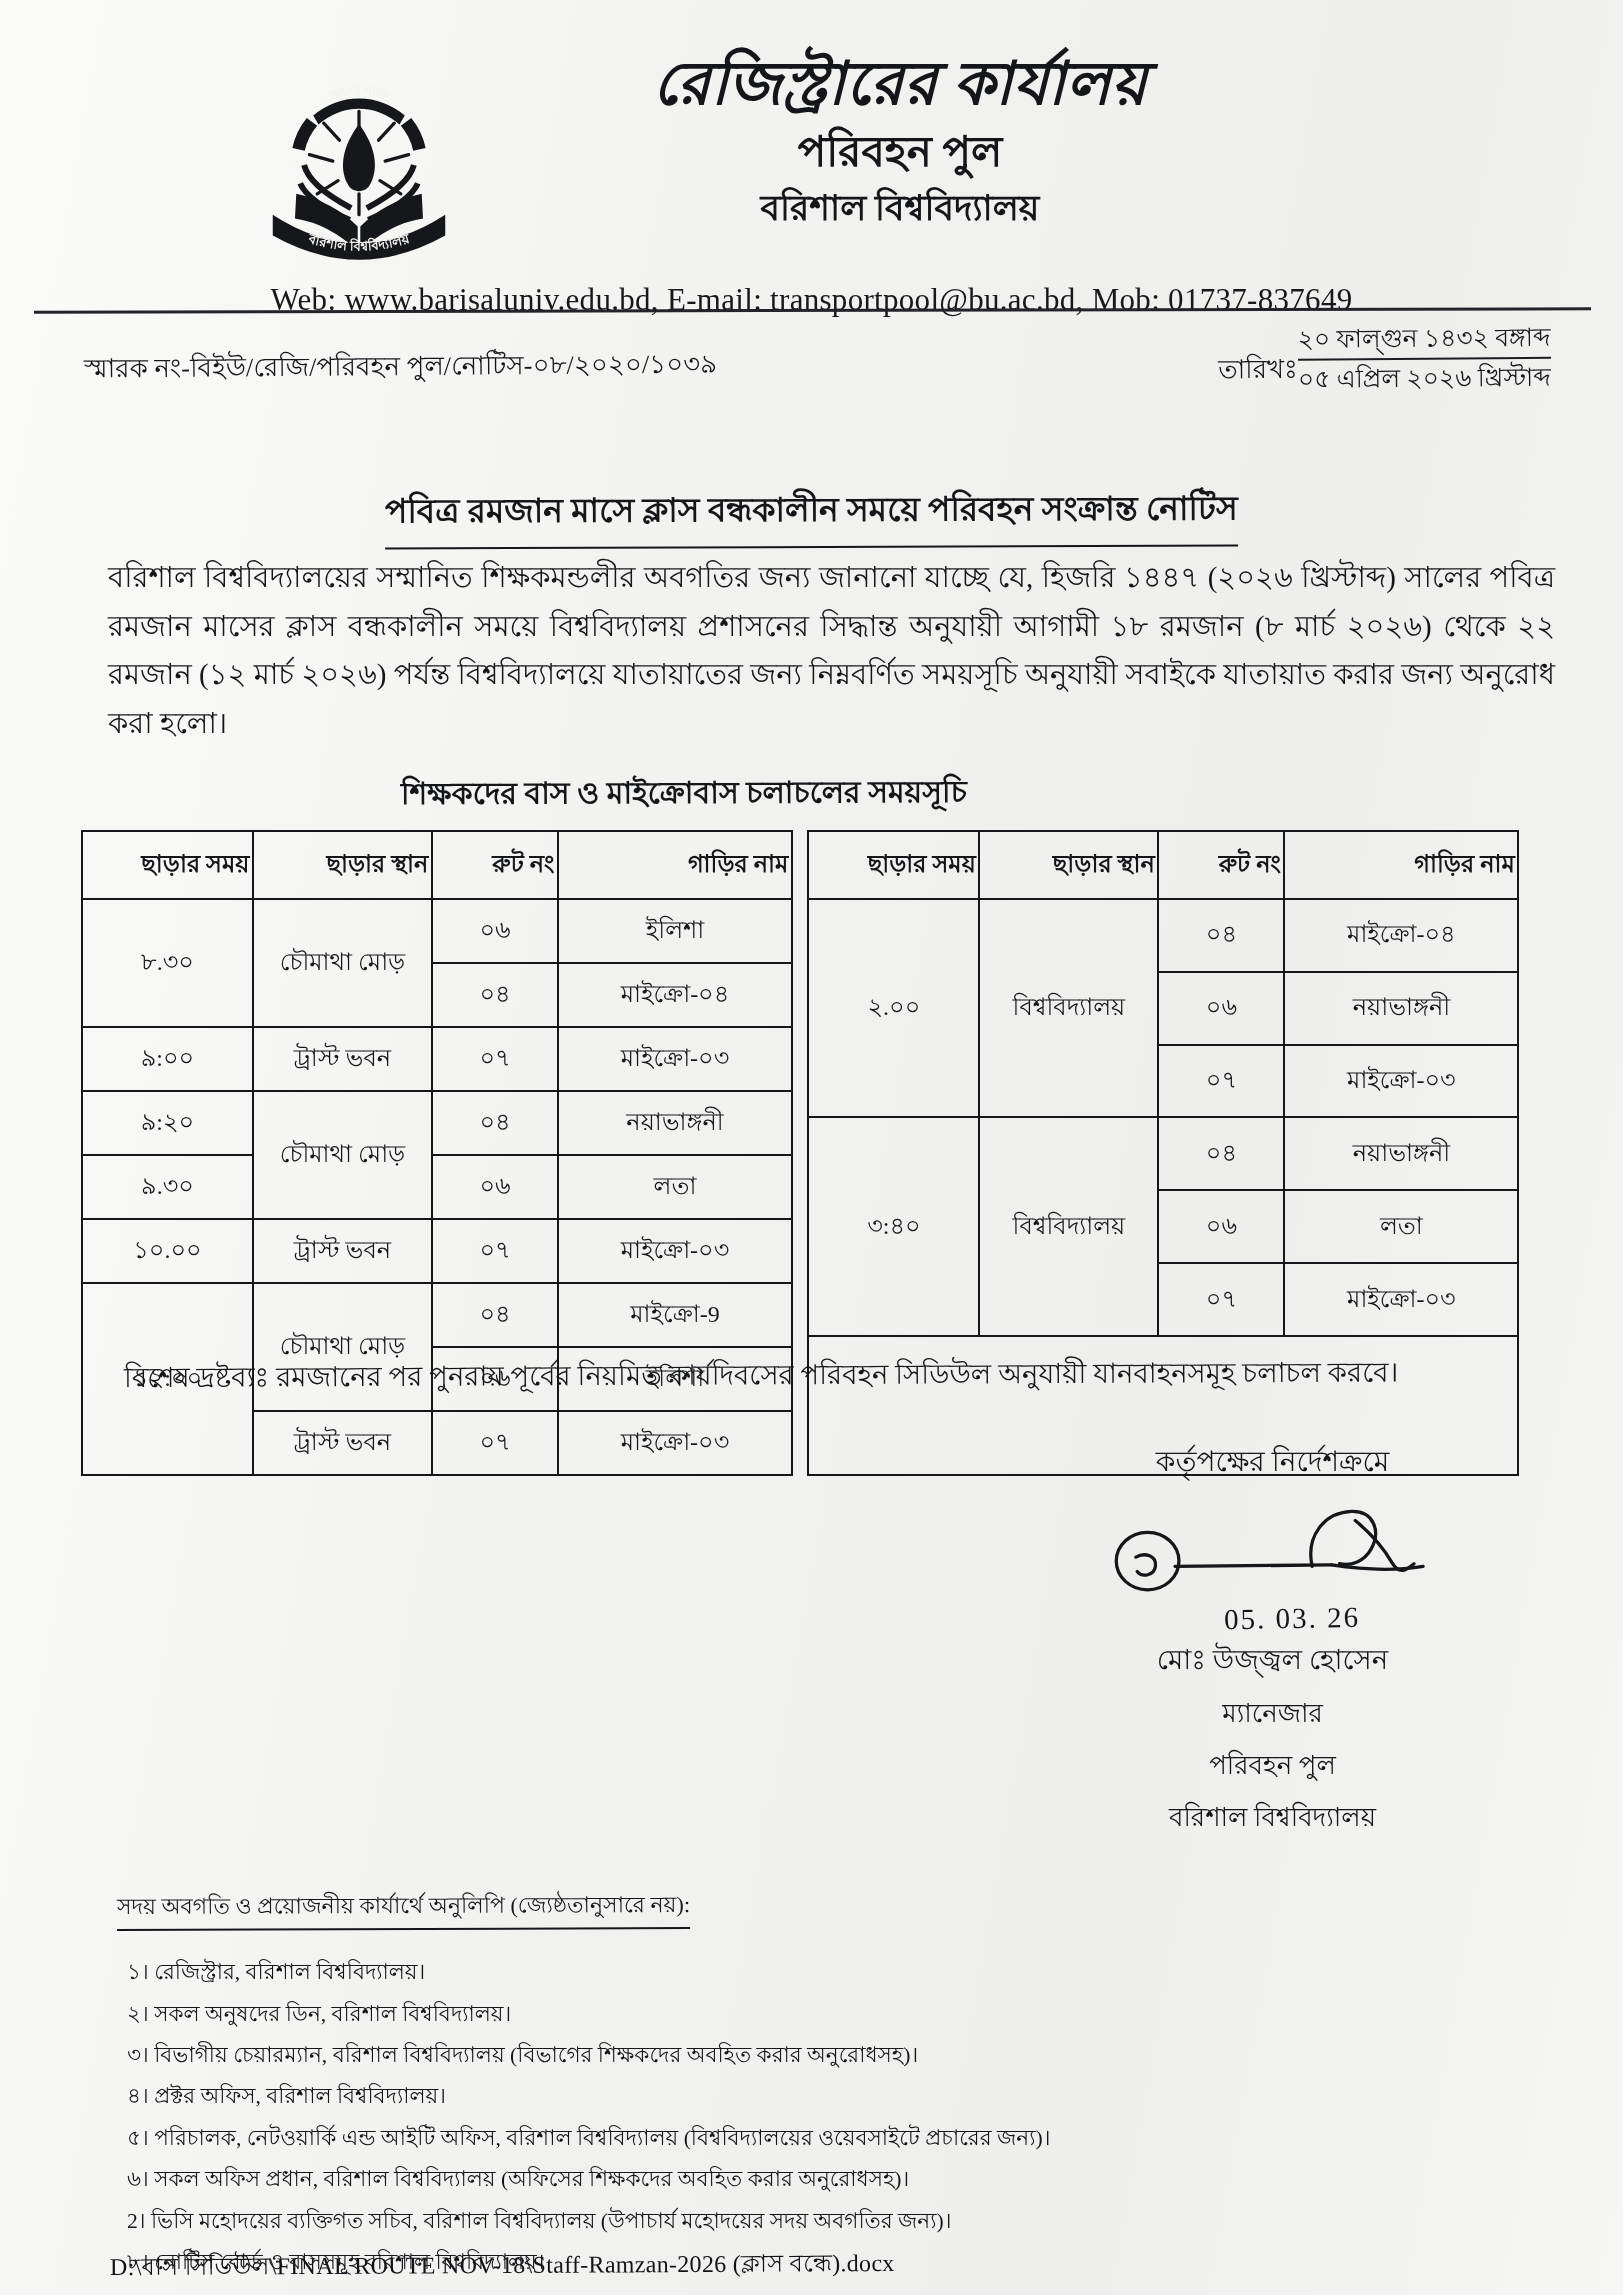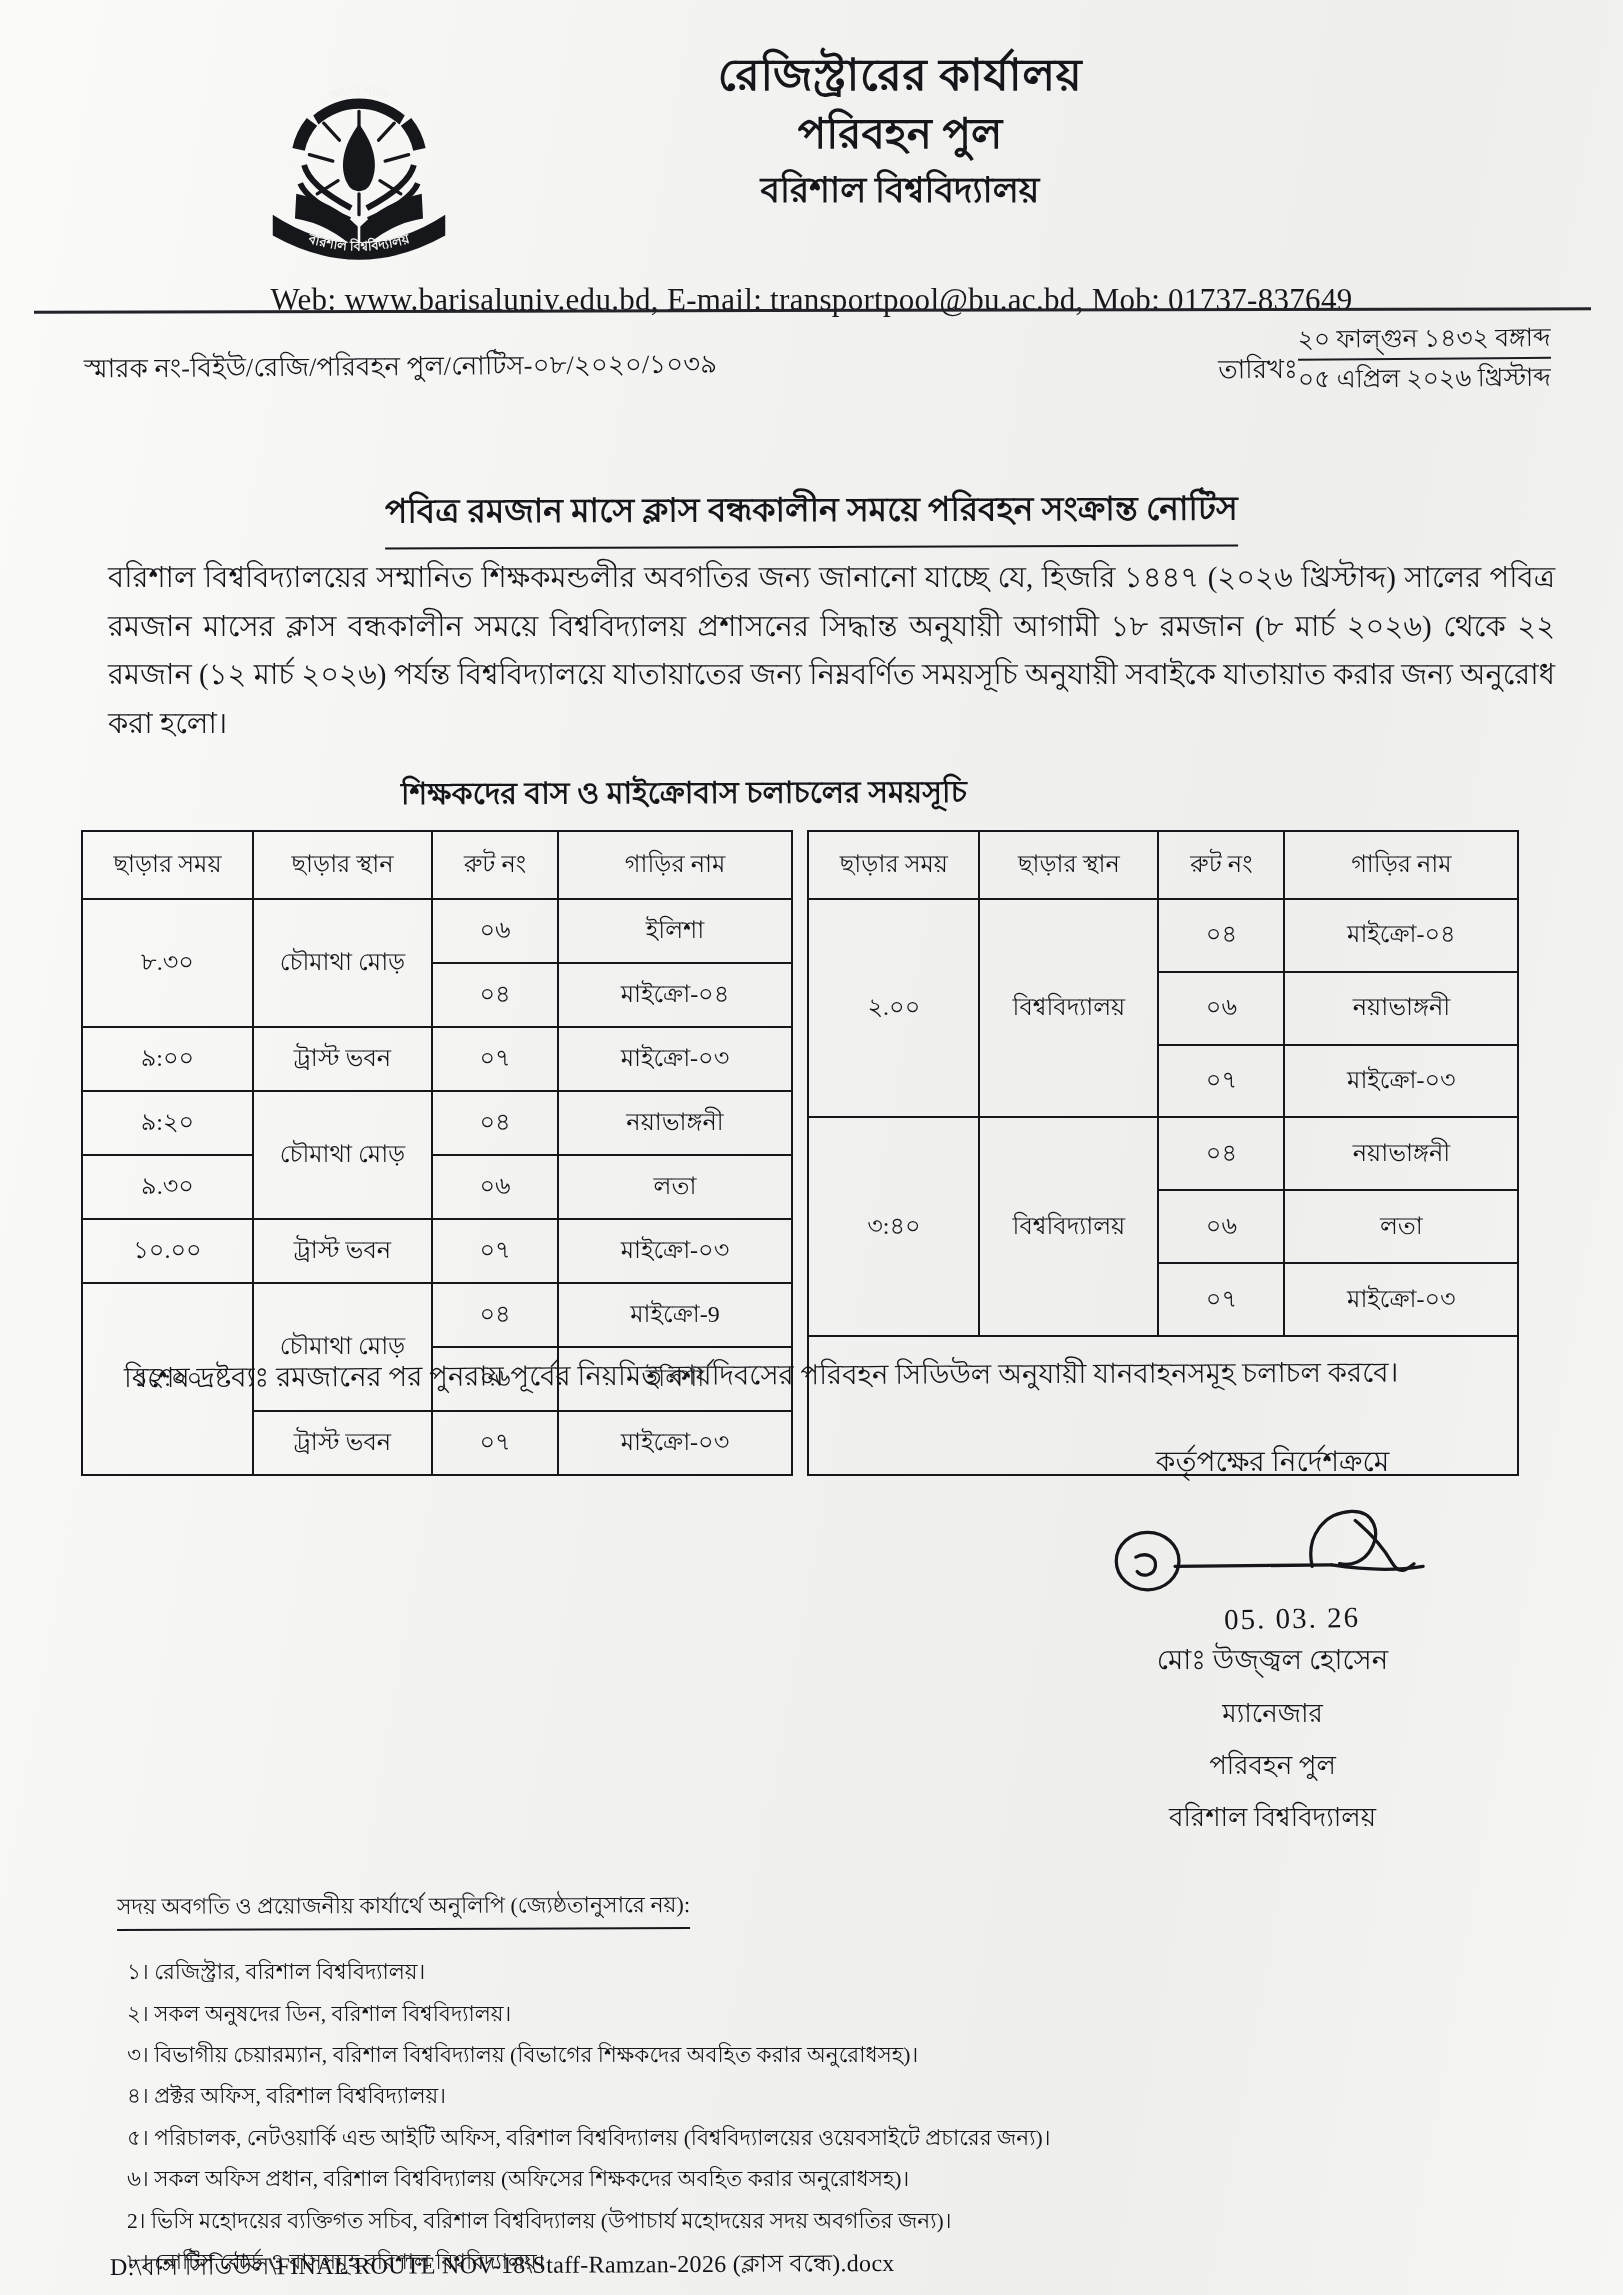--- a/index.html
+++ b/index.html
@@ -17,21 +17,21 @@
     box-sizing:border-box;
     color:#14161a;
   }
   .bn{font-family:"Liberation Serif", "DejaVu Sans", serif;}
 
   
   .hdr{position:absolute;left:0;top:25px;width:1623px;height:249px;}
   .logo{position:absolute;left:261px;top:30px;width:196px;height:224px;}
   .logo svg{width:100%;height:100%;display:block;}
   .hdr-texts{position:absolute;left:458px;top:26px;width:884px;text-align:center;}
-  .org1{font-size:44px;font-weight:700;letter-spacing:0.7px;line-height:1.12;}
+  .org1{font-size:60px;font-weight:700;letter-spacing:0.7px;line-height:1.12;font-style:italic;}
   .org2{font-size:42px;font-weight:700;line-height:1.2;margin-top:9.2px;}
   .org3{font-size:35px;font-weight:600;line-height:1.2;margin-top:10.5px;}
   .contact{position:absolute;left:0;top:257px;width:1623px;text-align:center;
            font-size:31px;letter-spacing:0.3px;color:#18181c;}
   .rule{position:absolute;left:34px;top:309px;width:1557px;height:3.3px;
         background:#23242a;transform:rotate(-0.12deg);}
 
   
   .memo{position:absolute;left:84px;top:346px;font-size:26px;letter-spacing:0.1px;
         transform:rotate(-0.45deg);}
@@ -53,21 +53,21 @@
           font-size:29px;line-height:1.68;text-align:justify;
           text-justify:inter-word;}
 
   
   .tbl-head{position:absolute;left:0;top:769px;width:1368px;text-align:center;}
   .tbl-head span{font-size:30px;font-weight:700;display:inline-block;transform:rotate(-0.2deg);}
 
   .tables{position:absolute;left:81px;top:830px;width:1469px;display:flex;gap:14.4px;}
   table.sched{border-collapse:collapse;table-layout:fixed;}
   table.sched, table.sched th, table.sched td{border:2px solid #16171b;}
-  table.sched th{font-size:24px;font-weight:400;padding:13px 2.6px;text-align:center;}
+  table.sched th{font-size:24px;font-weight:700;padding:13px 2.6px;text-align:right;}
   table.sched td{font-size:24px;text-align:center;padding:11px 2.6px;}
   .c-time{width:171px;}
   .c-place{width:179px;}
   .c-route{width:126px;}
   .c-name{width:234px;}
   .empty-row td{height:115px;}
 
   
   .note{position:absolute;left:124px;top:1354px;width:1414px;font-size:27.5px;
         transform:rotate(-0.25deg);}

